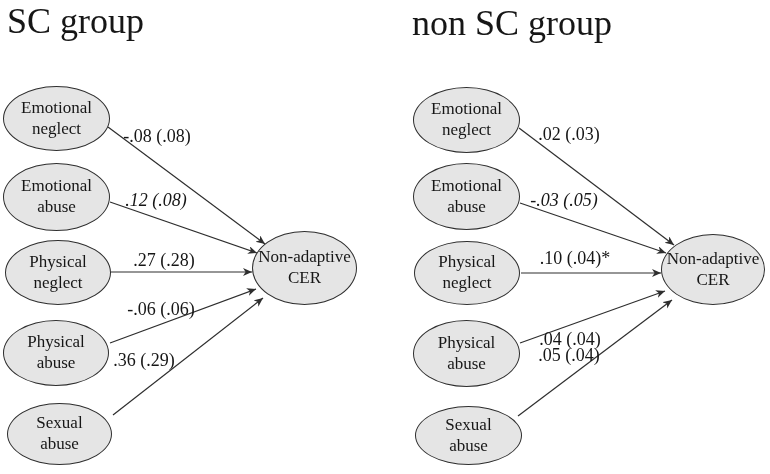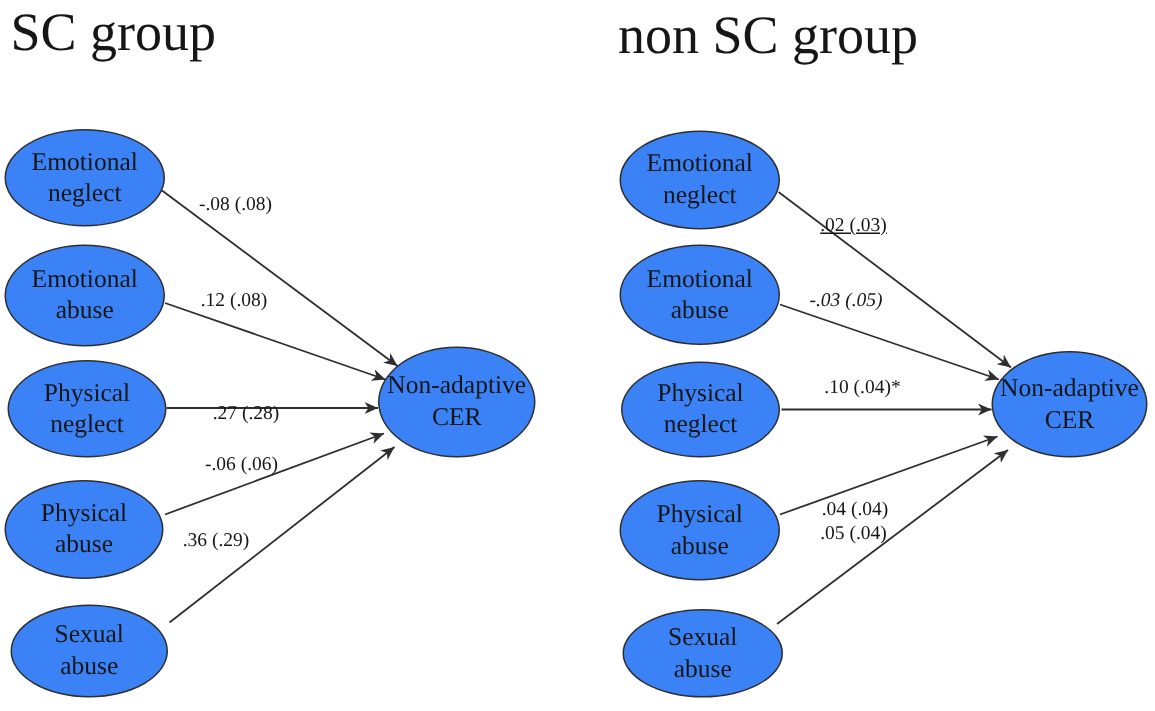--- a/index.html
+++ b/index.html
@@ -31,33 +31,33 @@
     white-space: nowrap;
   }
   .node {
     position: absolute;
     border: 1.4px solid #2e2e2e;
     border-radius: 50%;
     display: flex;
     align-items: center;
     justify-content: center;
     text-align: center;
-    background: #3b82f6;
+    background: #e5e5e5;
     box-sizing: border-box;
   }
   .node-label {
     font-size: 17px;
     line-height: 1.22;
     white-space: pre-line;
     color: #161616;
   }
   .coef {
     position: absolute;
     transform: translateX(-50%);
-    font-size: 13px;
+    font-size: 18px;
     line-height: 18px;
     white-space: nowrap;
     color: #161616;
   }
 </style>
 </head>
 <body>
 
 <div class="canvas">
 
@@ -104,22 +104,22 @@
     <span class="node-label">Sexual
 abuse</span>
   </div>
 
   <div class="node" style="left:252px; top:231px; width:105px; height:74px;">
     <span class="node-label">Non-adaptive
 CER</span>
   </div>
 
   <div class="coef" style="left:157px; top:127px;">-.08 (.08)</div>
-  <div class="coef" style="left:156px; top:191px;">.12 (.08)</div>
-  <div class="coef" style="left:164px; top:266px;">.27 (.28)</div>
+  <div class="coef" style="left:156px; top:191px;font-style:italic;">.12 (.08)</div>
+  <div class="coef" style="left:164px; top:251px;">.27 (.28)</div>
   <div class="coef" style="left:161px; top:300px;text-align:center;">-.06 (.06)</div>
   <div class="coef" style="left:144px; top:351px;">.36 (.29)</div>
 
   <div class="node" style="left:413px; top:87px; width:107px; height:66px;">
     <span class="node-label">Emotional
 neglect</span>
   </div>
   <div class="node" style="left:413px; top:163px; width:107px; height:67px;">
     <span class="node-label">Emotional
 abuse</span>
@@ -135,19 +135,19 @@
   <div class="node" style="left:415px; top:406px; width:107px; height:59px;">
     <span class="node-label">Sexual
 abuse</span>
   </div>
 
   <div class="node" style="left:661px; top:234px; width:104px; height:71px;">
     <span class="node-label">Non-adaptive
 CER</span>
   </div>
 
-  <div class="coef" style="left:569px; top:141px;text-decoration:underline;">.02 (.03)</div>
+  <div class="coef" style="left:569px; top:125px;">.02 (.03)</div>
   <div class="coef" style="left:564px; top:191px;font-style:italic;">-.03 (.05)</div>
   <div class="coef" style="left:575px; top:249px;text-align:right;">.10 (.04)*</div>
   <div class="coef" style="left:569px; top:302px;margin-top:44px;">.05 (.04)</div>
   <div class="coef" style="left:570px; top:330px;font-family:Liberation Serif, serif;">.04 (.04)</div>
 
 </div>
 
 </body></html>

